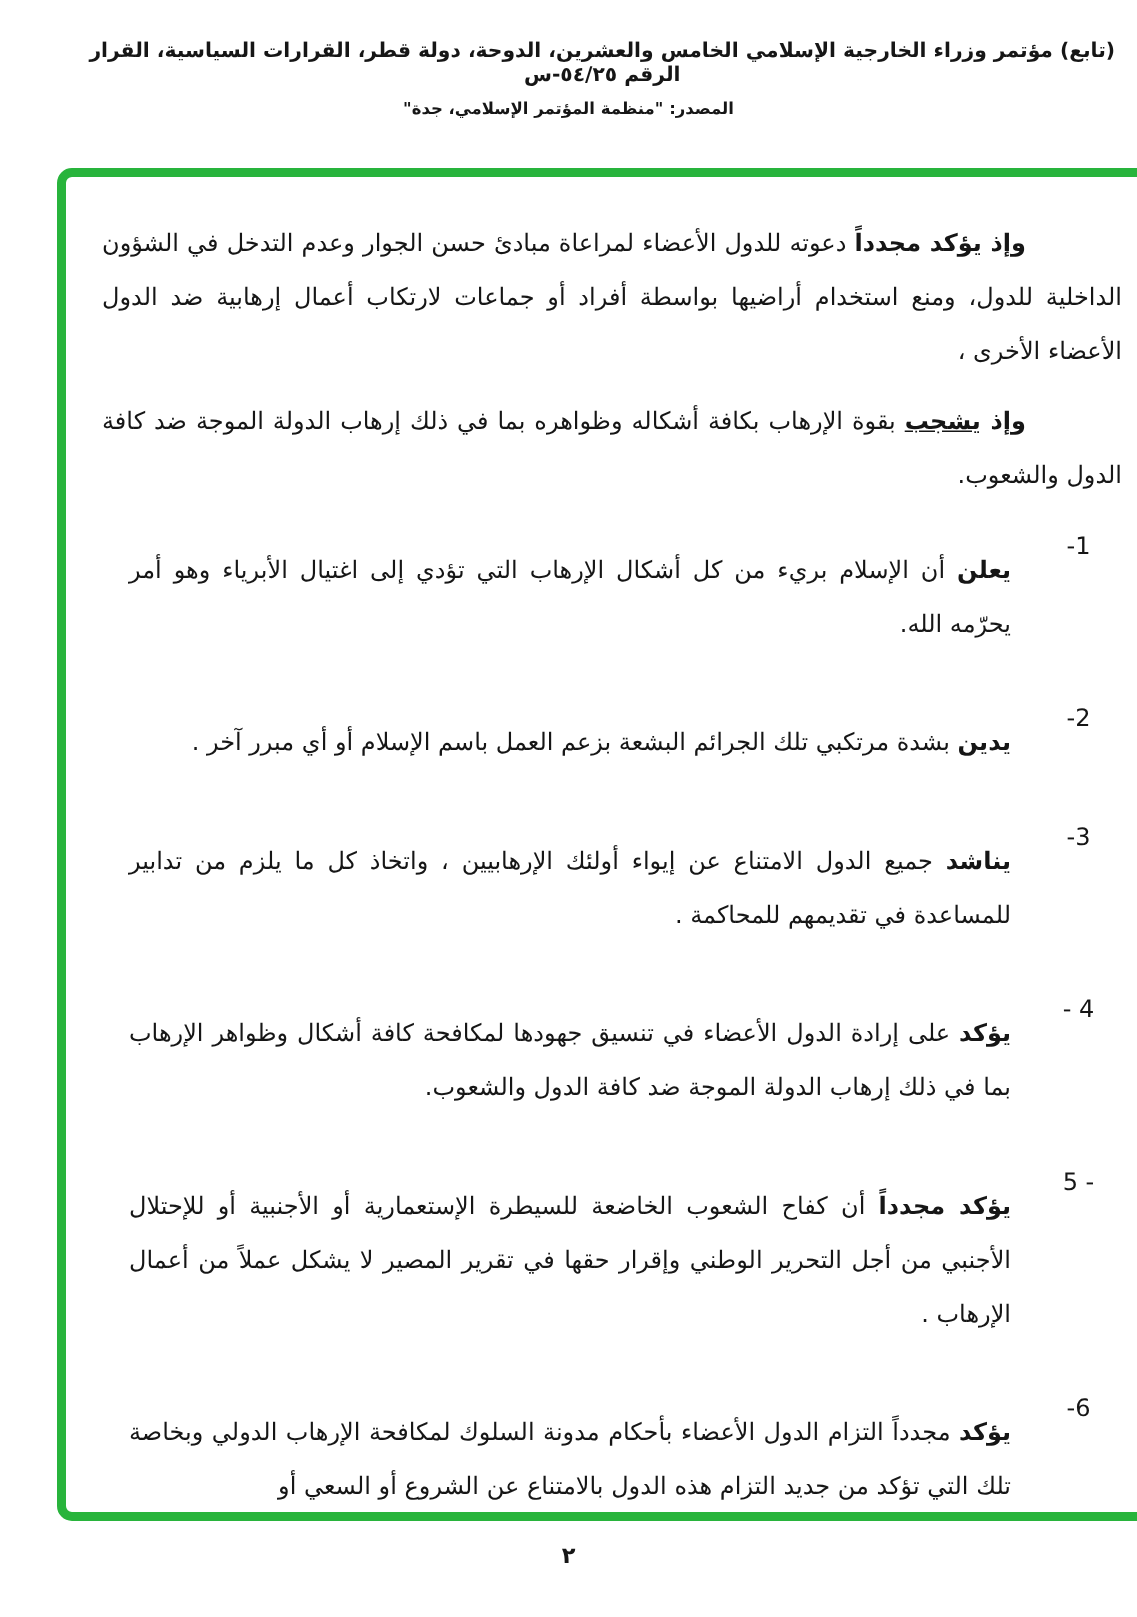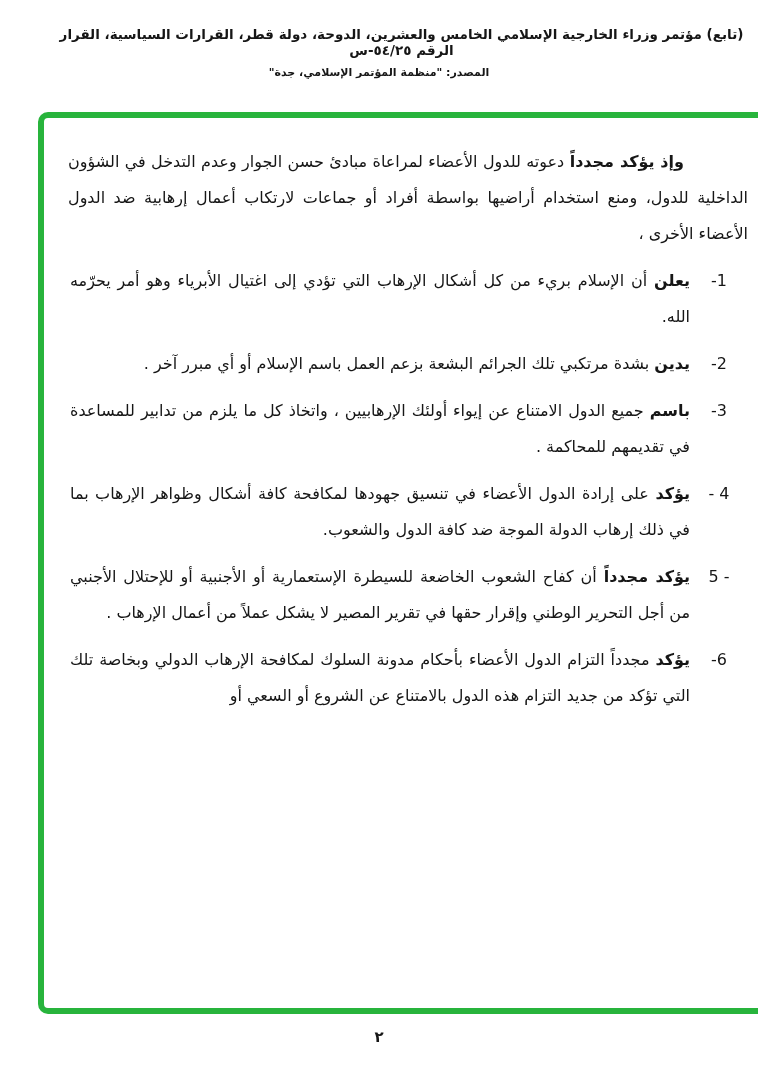--- a/index.html
+++ b/index.html
@@ -25,21 +25,21 @@
   }
   .para{margin:0 0 11px 0;text-indent:64px;}
   .para b{font-weight:bold;}
   .u{text-decoration:underline;}
   .items{margin-top:2px;}
   .item{display:flex;margin:0 0 11px 0;}
   .marker{
     flex:0 0 58px;direction:ltr;unicode-bidi:bidi-override;
     text-align:center;white-space:nowrap;
   }
-  .item-text{flex:1;margin:0;text-align:justify;padding-left:2px;}
+  .item-text{flex:1;margin:16px;text-align:justify;padding-left:2px;}
   .item-text b{font-weight:bold;}
   .page-number{
     position:absolute;bottom:32px;left:0;right:0;text-align:center;
     font-size:15px;font-weight:bold;
   }
 </style>
 </head>
 <body>
 
 <div class="header">
@@ -47,37 +47,38 @@
   <div class="header-line2">المصدر:  "منظمة المؤتمر الإسلامي، جدة"</div>
 </div>
 
 <div class="green-box">
   <div class="content">
 
     <p class="para"><b>وإذ يؤكد مجدداً</b><span> دعوته للدول الأعضاء لمراعاة مبادئ حسن الجوار وعدم التدخل في الشؤون الداخلية للدول، ومنع استخدام أراضيها بواسطة أفراد أو جماعات لارتكاب أعمال إرهابية ضد الدول الأعضاء الأخرى ،</span></p>
 
 
 
+    <p class="para"><b>وإذ </b><b class="u">يشجب</b><span> بقوة الإرهاب بكافة أشكاله وظواهره بما في ذلك إرهاب الدولة الموجة ضد كافة الدول والشعوب.</span></p>
 
 
     <div class="items">
 
       <div class="item">
         <div class="marker">-1</div>
         <p class="item-text"><b>يعلن</b><span> أن الإسلام بريء من كل أشكال الإرهاب التي تؤدي إلى اغتيال الأبرياء وهو أمر يحرّمه الله.</span></p>
       </div>
 
       <div class="item">
         <div class="marker">-2</div>
         <p class="item-text"><b>يدين</b><span> بشدة مرتكبي تلك الجرائم البشعة بزعم العمل باسم الإسلام أو أي مبرر آخر .</span></p>
       </div>
 
       <div class="item">
         <div class="marker">-3</div>
-        <p class="item-text"><b>باسم</b><span> جميع الدول الامتناع عن إيواء أولئك الإرهابيين ، واتخاذ كل ما يلزم من تدابير للمساعدة في تقديمهم للمحاكمة .</span></p>
+        <p class="item-text"><b>يناشد</b><span> جميع الدول الامتناع عن إيواء أولئك الإرهابيين ، واتخاذ كل ما يلزم من تدابير للمساعدة في تقديمهم للمحاكمة .</span></p>
       </div>
 
       <div class="item">
         <div class="marker">- 4</div>
         <p class="item-text"><b>يؤكد</b><span> على إرادة الدول الأعضاء في تنسيق جهودها لمكافحة كافة أشكال وظواهر الإرهاب بما في ذلك إرهاب الدولة الموجة ضد كافة الدول والشعوب.</span></p>
       </div>
 
       <div class="item">
         <div class="marker">5 -</div>
         <p class="item-text"><b>يؤكد مجدداً</b><span> أن كفاح الشعوب الخاضعة للسيطرة الإستعمارية أو الأجنبية أو للإحتلال الأجنبي من أجل التحرير الوطني وإقرار حقها في تقرير المصير لا يشكل عملاً من أعمال الإرهاب .</span></p>

